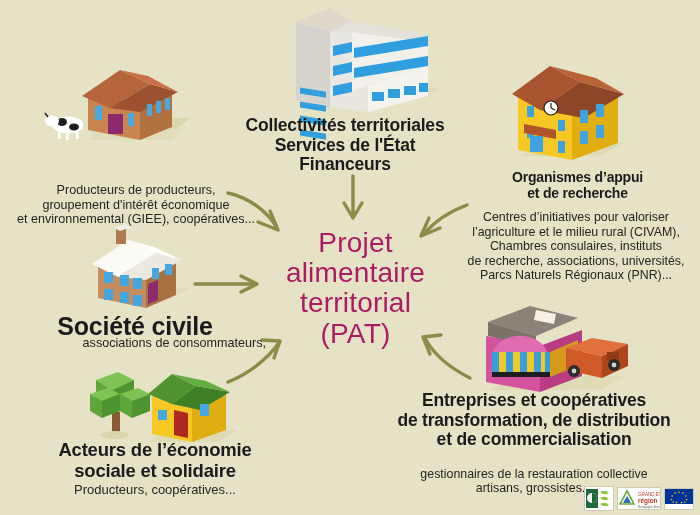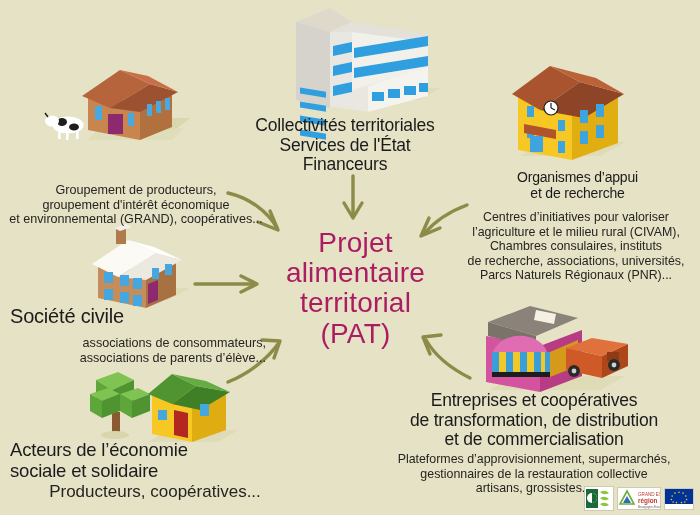--- a/index.html
+++ b/index.html
@@ -12,45 +12,45 @@
   }
   #stage { position:absolute; inset:0; }
 
   .svg-layer { position:absolute; left:0; top:0; width:700px; height:515px; }
   .arrow-layer { z-index:3; pointer-events:none; }
   .art-layer { z-index:2; }
   .text-layer { z-index:5; }
 
   .node-title {
     position:absolute;
-    font-weight:normal;
+    font-weight:bold;
     color:#1b1b1b;
     line-height:1.12;
     letter-spacing:-0.2px;
   }
   .node-sub {
     position:absolute;
     color:#262420;
     line-height:1.17;
   }
 
   
   #t-agri      { left:10px;  top:142px; width:250px; font-size:18.5px; text-align:center; }
   #s-agri      { left:6px;   top:183px; width:260px; font-size:12.6px; text-align:center; }
 
   #t-coll      { left:195px; top:116px; width:300px; font-size:17.5px; text-align:center; }
 
   #t-orga      { left:455px; top:170px; width:245px; font-size:14px; text-align:center; }
   #s-orga      { left:452px; top:210px; width:248px; font-size:12.4px; text-align:center; }
 
-  #t-soc       { left:10px;  top:305px; width:250px; font-size:20px; }
+  #t-soc       { left:10px;  top:312px; width:250px; font-size:25px; text-align:center; }
   #s-soc       { left:6px;   top:336px; width:260px; font-size:12.6px; text-align:right; }
 
-  #t-acte      { left:10px;  top:440px; width:290px; font-size:18.5px; text-align:left; }
-  #s-acte      { left:10px;  top:482px; width:290px; font-size:17px; text-align:center; }
+  #t-acte      { left:10px;  top:440px; width:290px; font-size:18.5px; text-align:center; }
+  #s-acte      { left:10px;  top:482px; width:290px; font-size:13px; text-align:center; }
 
   #t-entr      { left:368px; top:391px; width:332px; font-size:17.5px; text-align:center; }
   #s-entr      { left:368px; top:452px; width:332px; font-size:12.4px; text-align:center; }
 
   
   #center-text {
     position:absolute;
     left:278px; top:228px; width:155px;
     text-align:center;
     color:#ab1c63;
@@ -293,23 +293,23 @@
 
     <g>
       <path class="ar" d="M470 378 C450 368 434 354 426 340"></path>
       <path class="ar" d="M441 335 L423 337 L430 354"></path>
     </g>
   </svg>
 
   <div class="svg-layer text-layer">
 
     <div class="node-sub" id="s-agri">
-      <span>Groupement de producteurs,</span><br>
+      <span>Producteurs de producteurs,</span><br>
       <span>groupement d'intérêt économique</span><br>
-      <span>et environnemental (GRAND), coopératives...</span>
+      <span>et environnemental (GIEE), coopératives...</span>
     </div>
 
     <div class="node-title" id="t-coll">
       <span>Collectivités territoriales</span><br>
       <span>Services de l'État</span><br>
       <span>Financeurs</span>
     </div>
 
     <div class="node-title" id="t-orga">
       <span>Organismes d’appui</span><br>
@@ -321,38 +321,37 @@
       <span>Chambres consulaires, instituts</span><br>
       <span>de recherche, associations, universités,</span><br>
       <span>Parcs Naturels Régionaux (PNR)...</span>
     </div>
 
     <div class="node-title" id="t-soc">
       <span>Société civile</span>
     </div>
     <div class="node-sub" id="s-soc">
       <span>associations de consommateurs,</span><br>
-      <span>associations de parents d’élève...</span>
     </div>
 
     <div class="node-title" id="t-acte">
       <span>Acteurs de l’économie</span><br>
       <span>sociale et solidaire</span>
     </div>
     <div class="node-sub" id="s-acte">
       <span>Producteurs, coopératives...</span>
     </div>
 
     <div class="node-title" id="t-entr">
       <span>Entreprises et coopératives</span><br>
       <span>de transformation, de distribution</span><br>
       <span>et de commercialisation</span>
     </div>
     <div class="node-sub" id="s-entr">
-      <span>Plateformes d’approvisionnement, supermarchés,</span><br>
+      <br>
       <span>gestionnaires de la restauration collective</span><br>
       <span>artisans, grossistes...</span>
     </div>
   </div>
 
   <div id="center-text">
     <span>Projet</span>
     <span>alimentaire</span>
     <span>territorial</span>
     <span>(PAT)</span>

